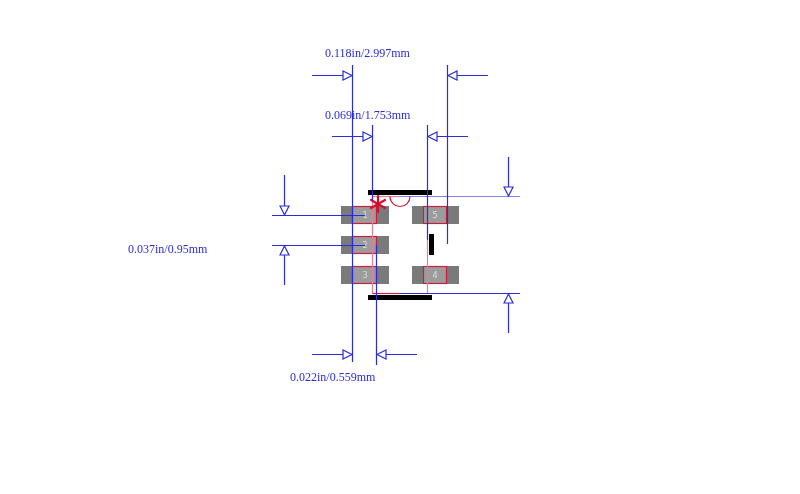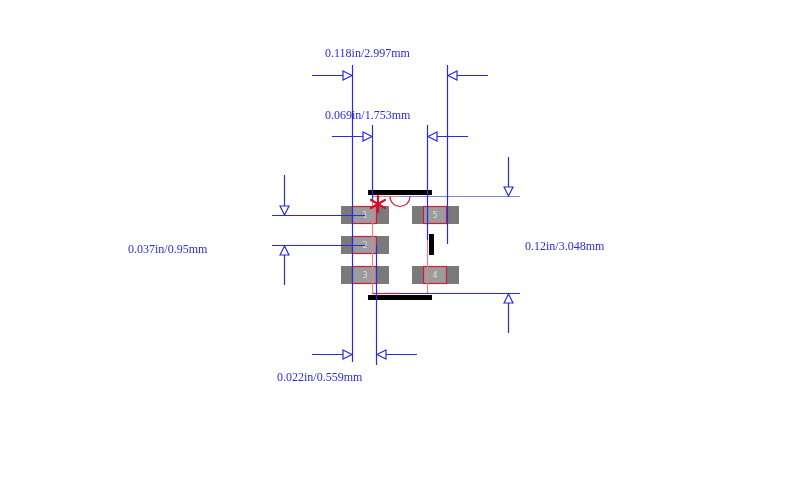--- a/index.html
+++ b/index.html
@@ -137,15 +137,14 @@
       <line x1="312" y1="354.5" x2="352" y2="354.5"></line>
       <path d="M343,350 L352,354.5 L343,359 Z" fill="#ffffff"></path>
       <line x1="377" y1="354.5" x2="417" y2="354.5"></line>
       <path d="M386,350 L377,354.5 L386,359 Z" fill="#ffffff"></path>
     </g>
   </svg>
 
   <div class="dim-label" style="left:325px; top:44px;">0.118in/2.997mm</div>
   <div class="dim-label" style="left:325px; top:106px;">0.069in/1.753mm</div>
   <div class="dim-label" style="left:128px; top:240px;">0.037in/0.95mm</div>
-  <div class="dim-label" style="left:525px; top:237px;">0.12in/3.048mm</div>
-  <div class="dim-label" style="left:277px; top:368px;">0.022in/0.559mm</div>
+  <div class="dim-label" style="left:290px; top:368px;">0.022in/0.559mm</div>
 </div>
 
 </body></html>

